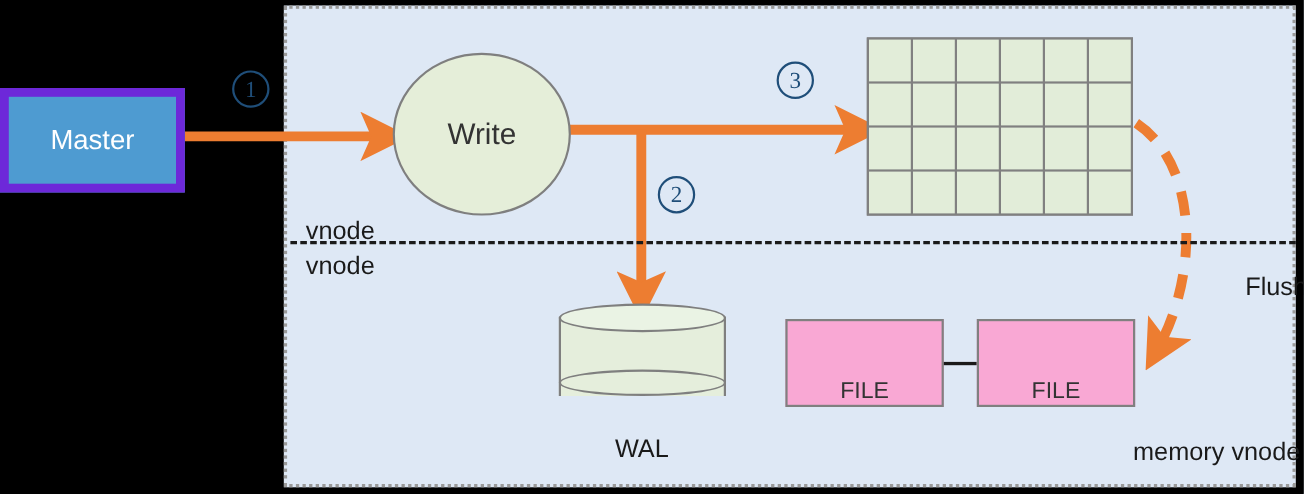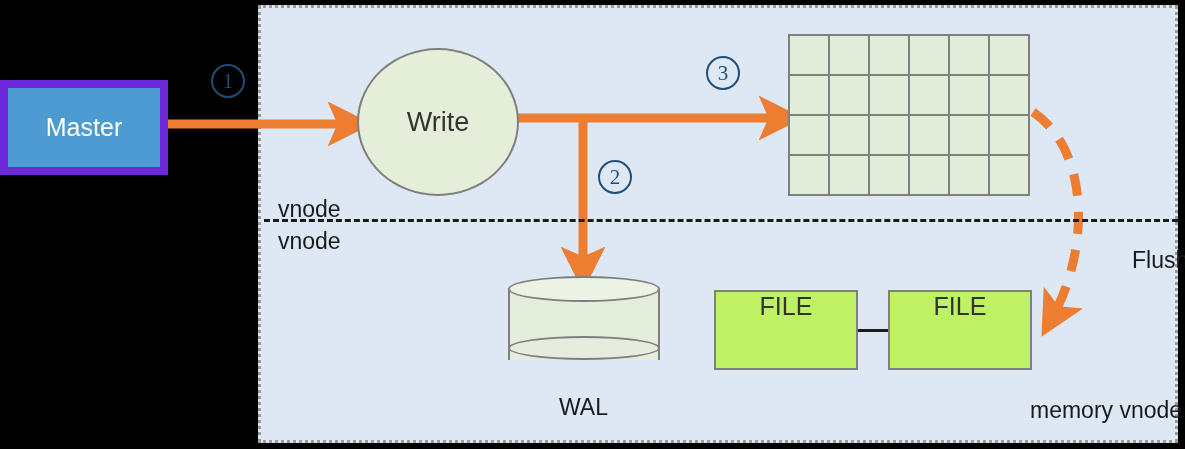--- a/index.html
+++ b/index.html
@@ -87,25 +87,25 @@
     width:152px;height:26px;
     border:2px solid #7F7F7F;
     border-radius:50%;
     background:#EAF3E4;
     box-sizing:border-box;
   }
   
   .filebox{
     position:absolute;top:290px;
     width:144px;height:80px;
-    background:#bef264;
+    background:#f9a8d4;
     border:2px solid #808080;
     box-sizing:border-box;
-    display:flex;align-items:flex-start;justify-content:center;
-    color:#333333;font-size:25px;
+    display:flex;align-items:flex-end;justify-content:center;
+    color:#333333;font-size:21px;
   }
   #file1{left:714px;}
   #file2{left:888px;}
   #filelink{
     position:absolute;left:858px;top:329px;
     width:30px;height:3px;background:#1a1a1a;
   }
   
   .step{
     position:absolute;

